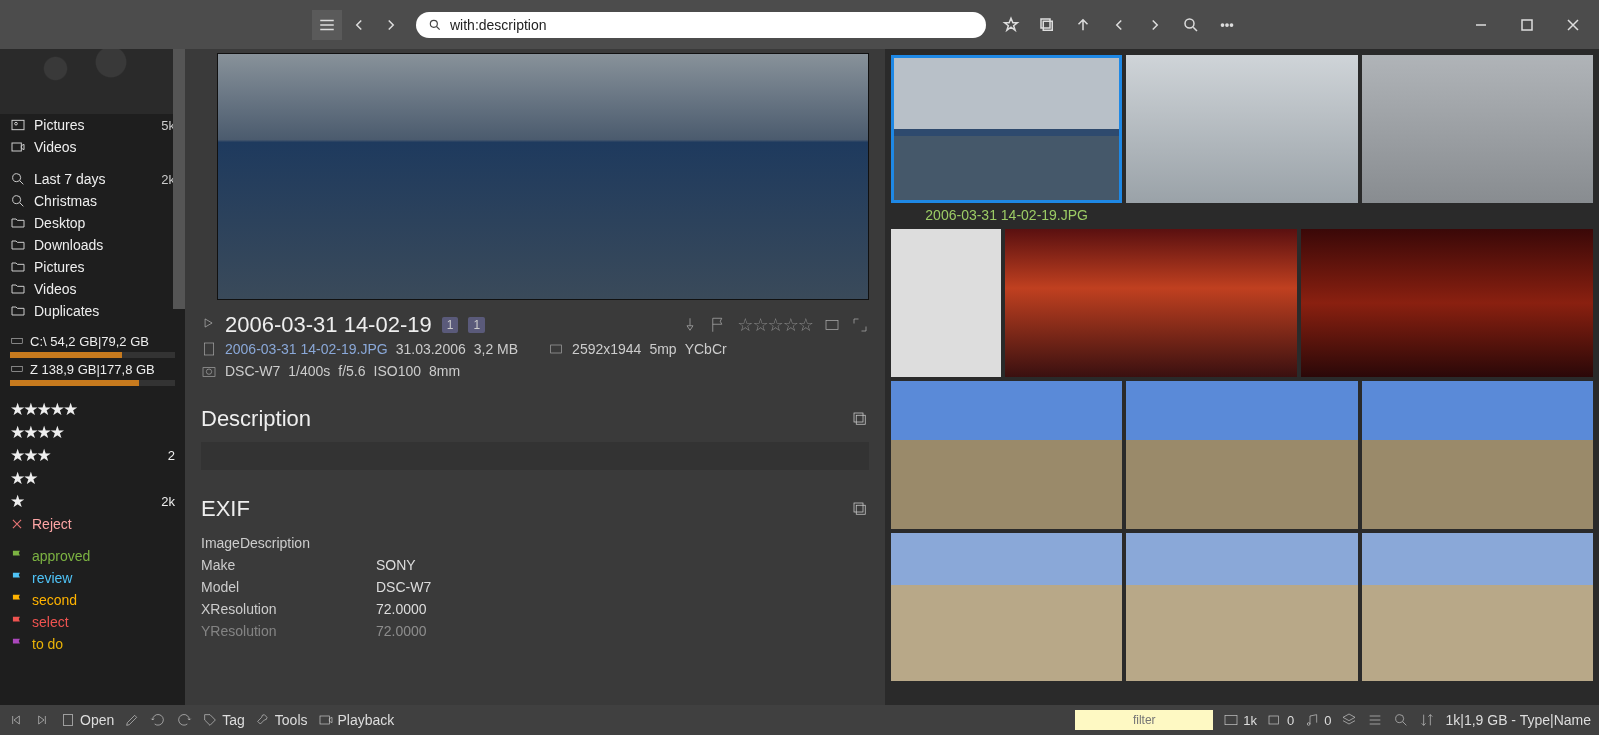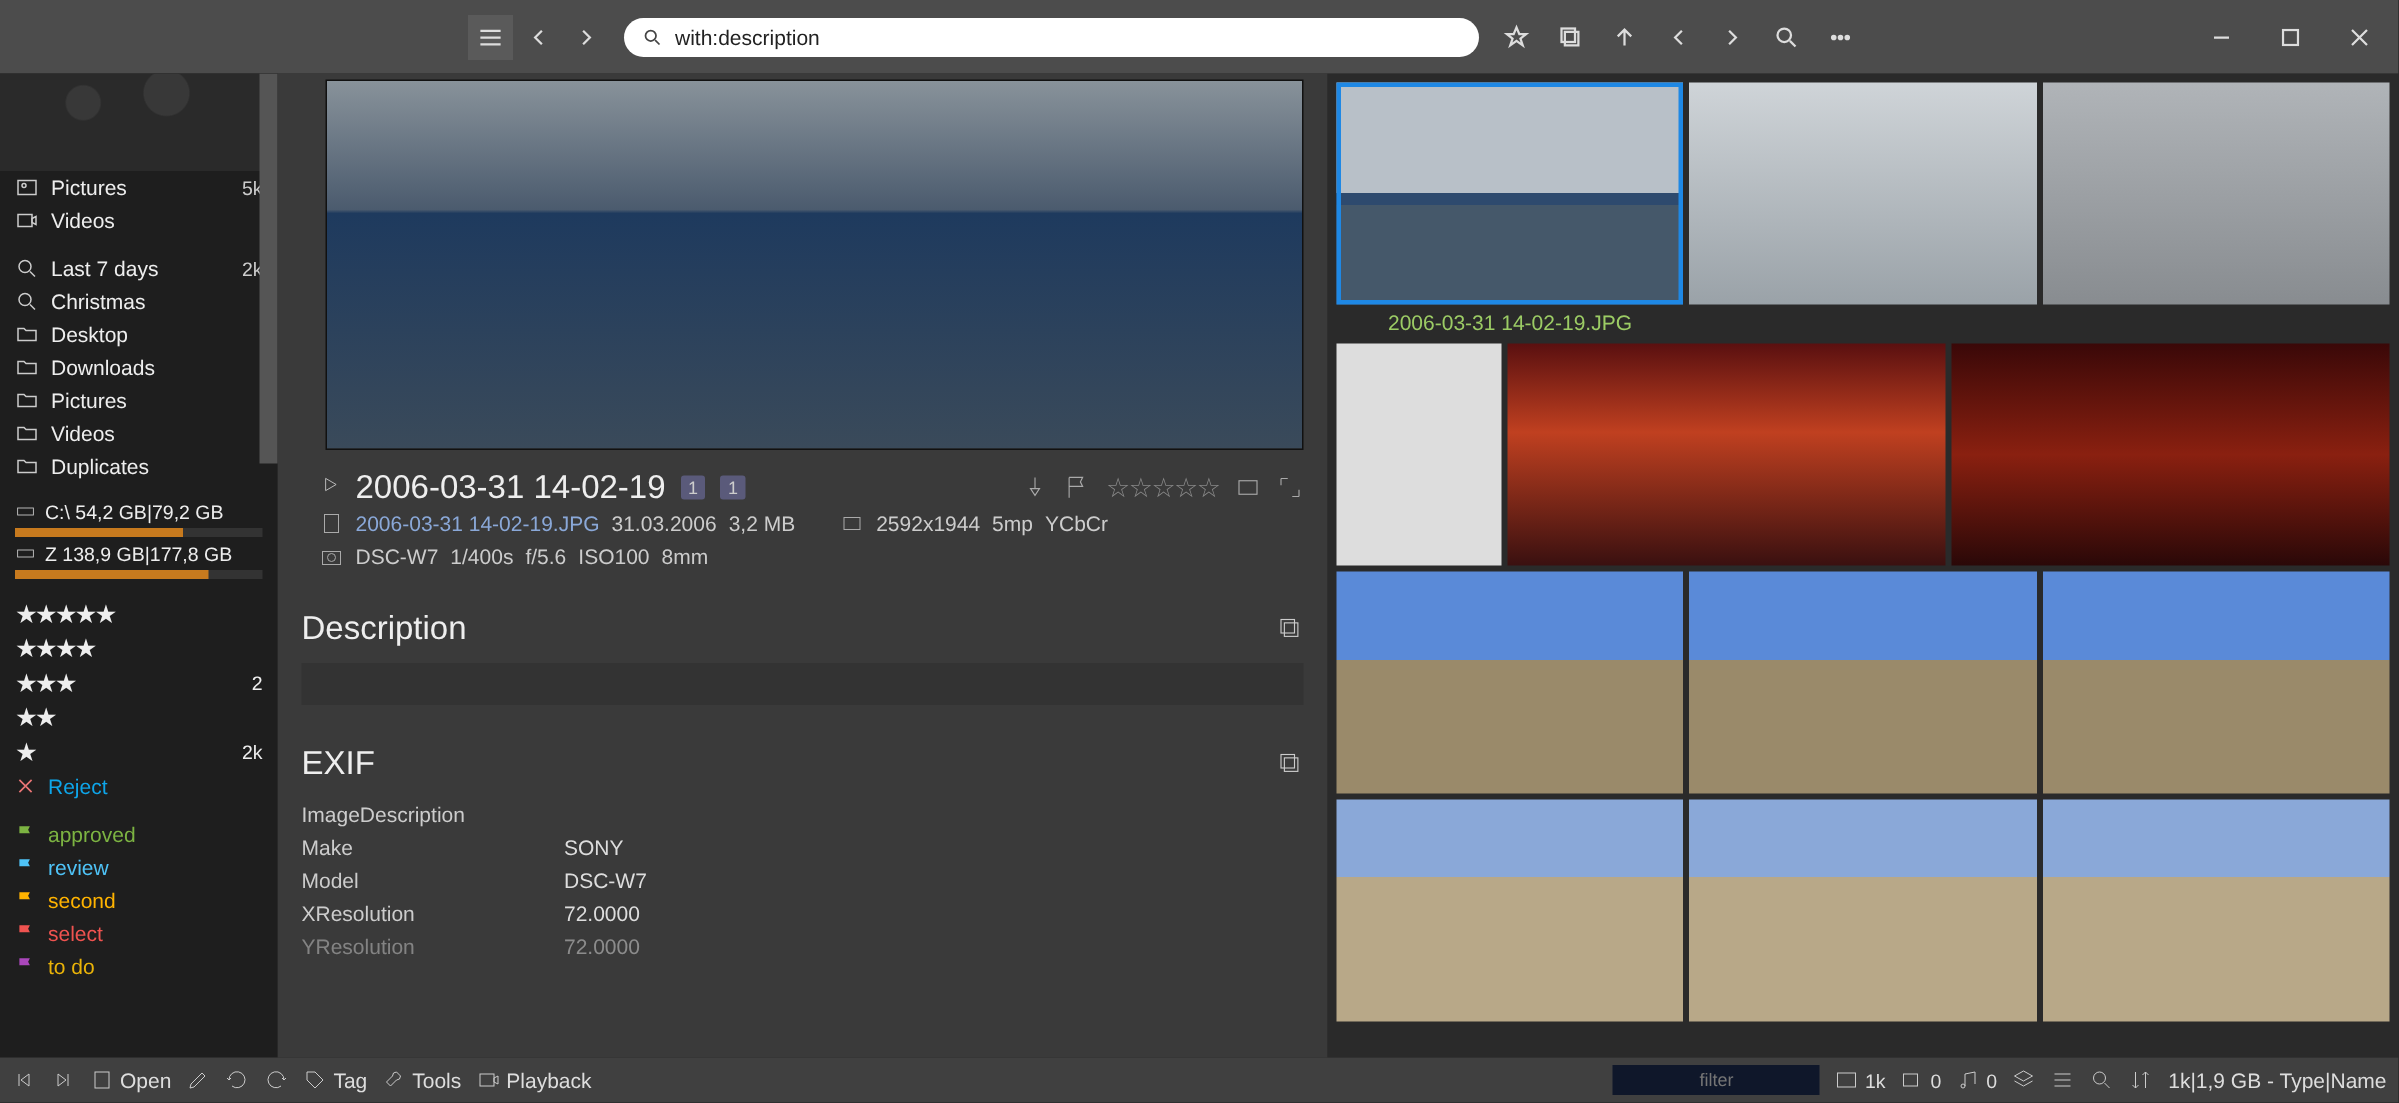--- a/index.html
+++ b/index.html
@@ -36,21 +36,21 @@
 .stars-row{display:flex;align-items:center;padding:1px 10px;gap:6px;color:#eee;cursor:pointer;}
 .stars-row .st{color:#eee;font-size:17px;letter-spacing:-2px;}
 .stars-row .cnt{margin-left:auto;font-size:13px;}
 .flag-row{display:flex;align-items:center;padding:3px 10px;gap:8px;cursor:pointer;}
 .flag-row svg{width:14px;height:14px;}
 .flag-row .lbl{font-size:14px;}
 
 
 .detail { width: 700px; background: #3a3a3a; display:flex; flex-direction:column; overflow:hidden;}
 .preview { height: 247px; margin: 4px 16px 4px 32px; background: linear-gradient(#88929a 0%, #4b5b6e 35%, #1e3a5e 36%, #3a4a5a 100%); border:1px solid #111;}
-.hdr { padding: 8px 16px 8px 28px; }
+.hdr { padding: 8px 16px 8px 16px; }
 .hdr-row1{display:flex;align-items:center;gap:10px;}
 .hdr-row1 .play svg{width:14px;height:14px;stroke:#ccc;fill:none;}
 .hdr-title{font-size:22px;color:#eee;}
 .hdr-badge{background:#5a5a7a;color:#ccc;font-size:12px;padding:1px 5px;border-radius:2px;}
 .hdr-row1 .spacer{flex:1;}
 .hdr-row1 .ic{width:18px;height:18px;stroke:#aaa;fill:none;cursor:pointer;}
 .rating{color:#888;font-size:18px;letter-spacing:-1px;}
 .meta-row{display:flex;align-items:center;gap:8px;padding:3px 0;font-size:14px;color:#ccc;}
 .meta-row svg{width:16px;height:16px;stroke:#aaa;fill:none;flex-shrink:0;}
 .meta-row .link{color:#8aa8d8;cursor:pointer;}
@@ -77,21 +77,21 @@
 .grow.r2 .thumb:nth-child(2){background:linear-gradient(#5a1010,#c04020 40%,#3a1010);}
 .grow.r2 .thumb:nth-child(3){background:linear-gradient(#3a0808,#8a2010 50%,#2a0808);}
 .grow.r3 .thumb{background:linear-gradient(#5a8ad8 0 40%,#9a8a6a 40% 100%);}
 .grow.r4 .thumb{background:linear-gradient(#8aa8d8 0 35%,#b8a888 35% 100%);}
 
 
 .bottombar{height:30px;background:#404040;display:flex;align-items:center;padding:0 8px;gap:10px;font-size:14px;color:#ddd;}
 .bottombar .bbtn{display:flex;align-items:center;gap:4px;cursor:pointer;}
 .bottombar .bbtn svg{width:16px;height:16px;stroke:#ccc;fill:none;}
 .bottombar .spacer{flex:1;}
-.filterbox{width:138px;height:20px;background:#0f172a;border:none;text-align:center;font-size:12px;color:#888;}
+.filterbox{width:138px;height:20px;background:#fef9c3;border:none;text-align:center;font-size:12px;color:#888;}
 .status-seg{display:flex;align-items:center;gap:4px;font-size:13px;color:#ddd;}
 </style>
 </head>
 <body>
 
 <div class="topbar">
   <div style="width:400px;display:flex;align-items:center;justify-content:flex-end;gap:2px;">
     <div class="iconbtn" style="background:#5a5a5a;">
         <svg viewBox="0 0 24 24">
           <path d="M3 6h18M3 12h18M3 18h18"></path>
@@ -280,21 +280,21 @@
         <span class="st">★★</span>
       </div>
     <div class="stars-row">
         <span class="st">★</span>
         <span class="cnt">2k</span>
       </div>
     <div class="flag-row">
         <svg viewBox="0 0 24 24" stroke="#e57373" fill="none" stroke-width="2">
           <path d="M5 5l14 14M19 5L5 19"></path>
         </svg>
-        <span class="lbl" style="color:#0ea5e9">Reject</span>
+        <span class="lbl" style="color:#fca5a5">Reject</span>
       </div>
     <div class="sb-sep"></div>
 
     <div class="flag-row">
         <svg viewBox="0 0 24 24" fill="#7cb342">
           <path d="M5 3v18M5 3h12l-2 4 2 4H5"></path>
         </svg>
         <span class="lbl" style="color:#7cb342">approved</span>
       </div>
     <div class="flag-row">

